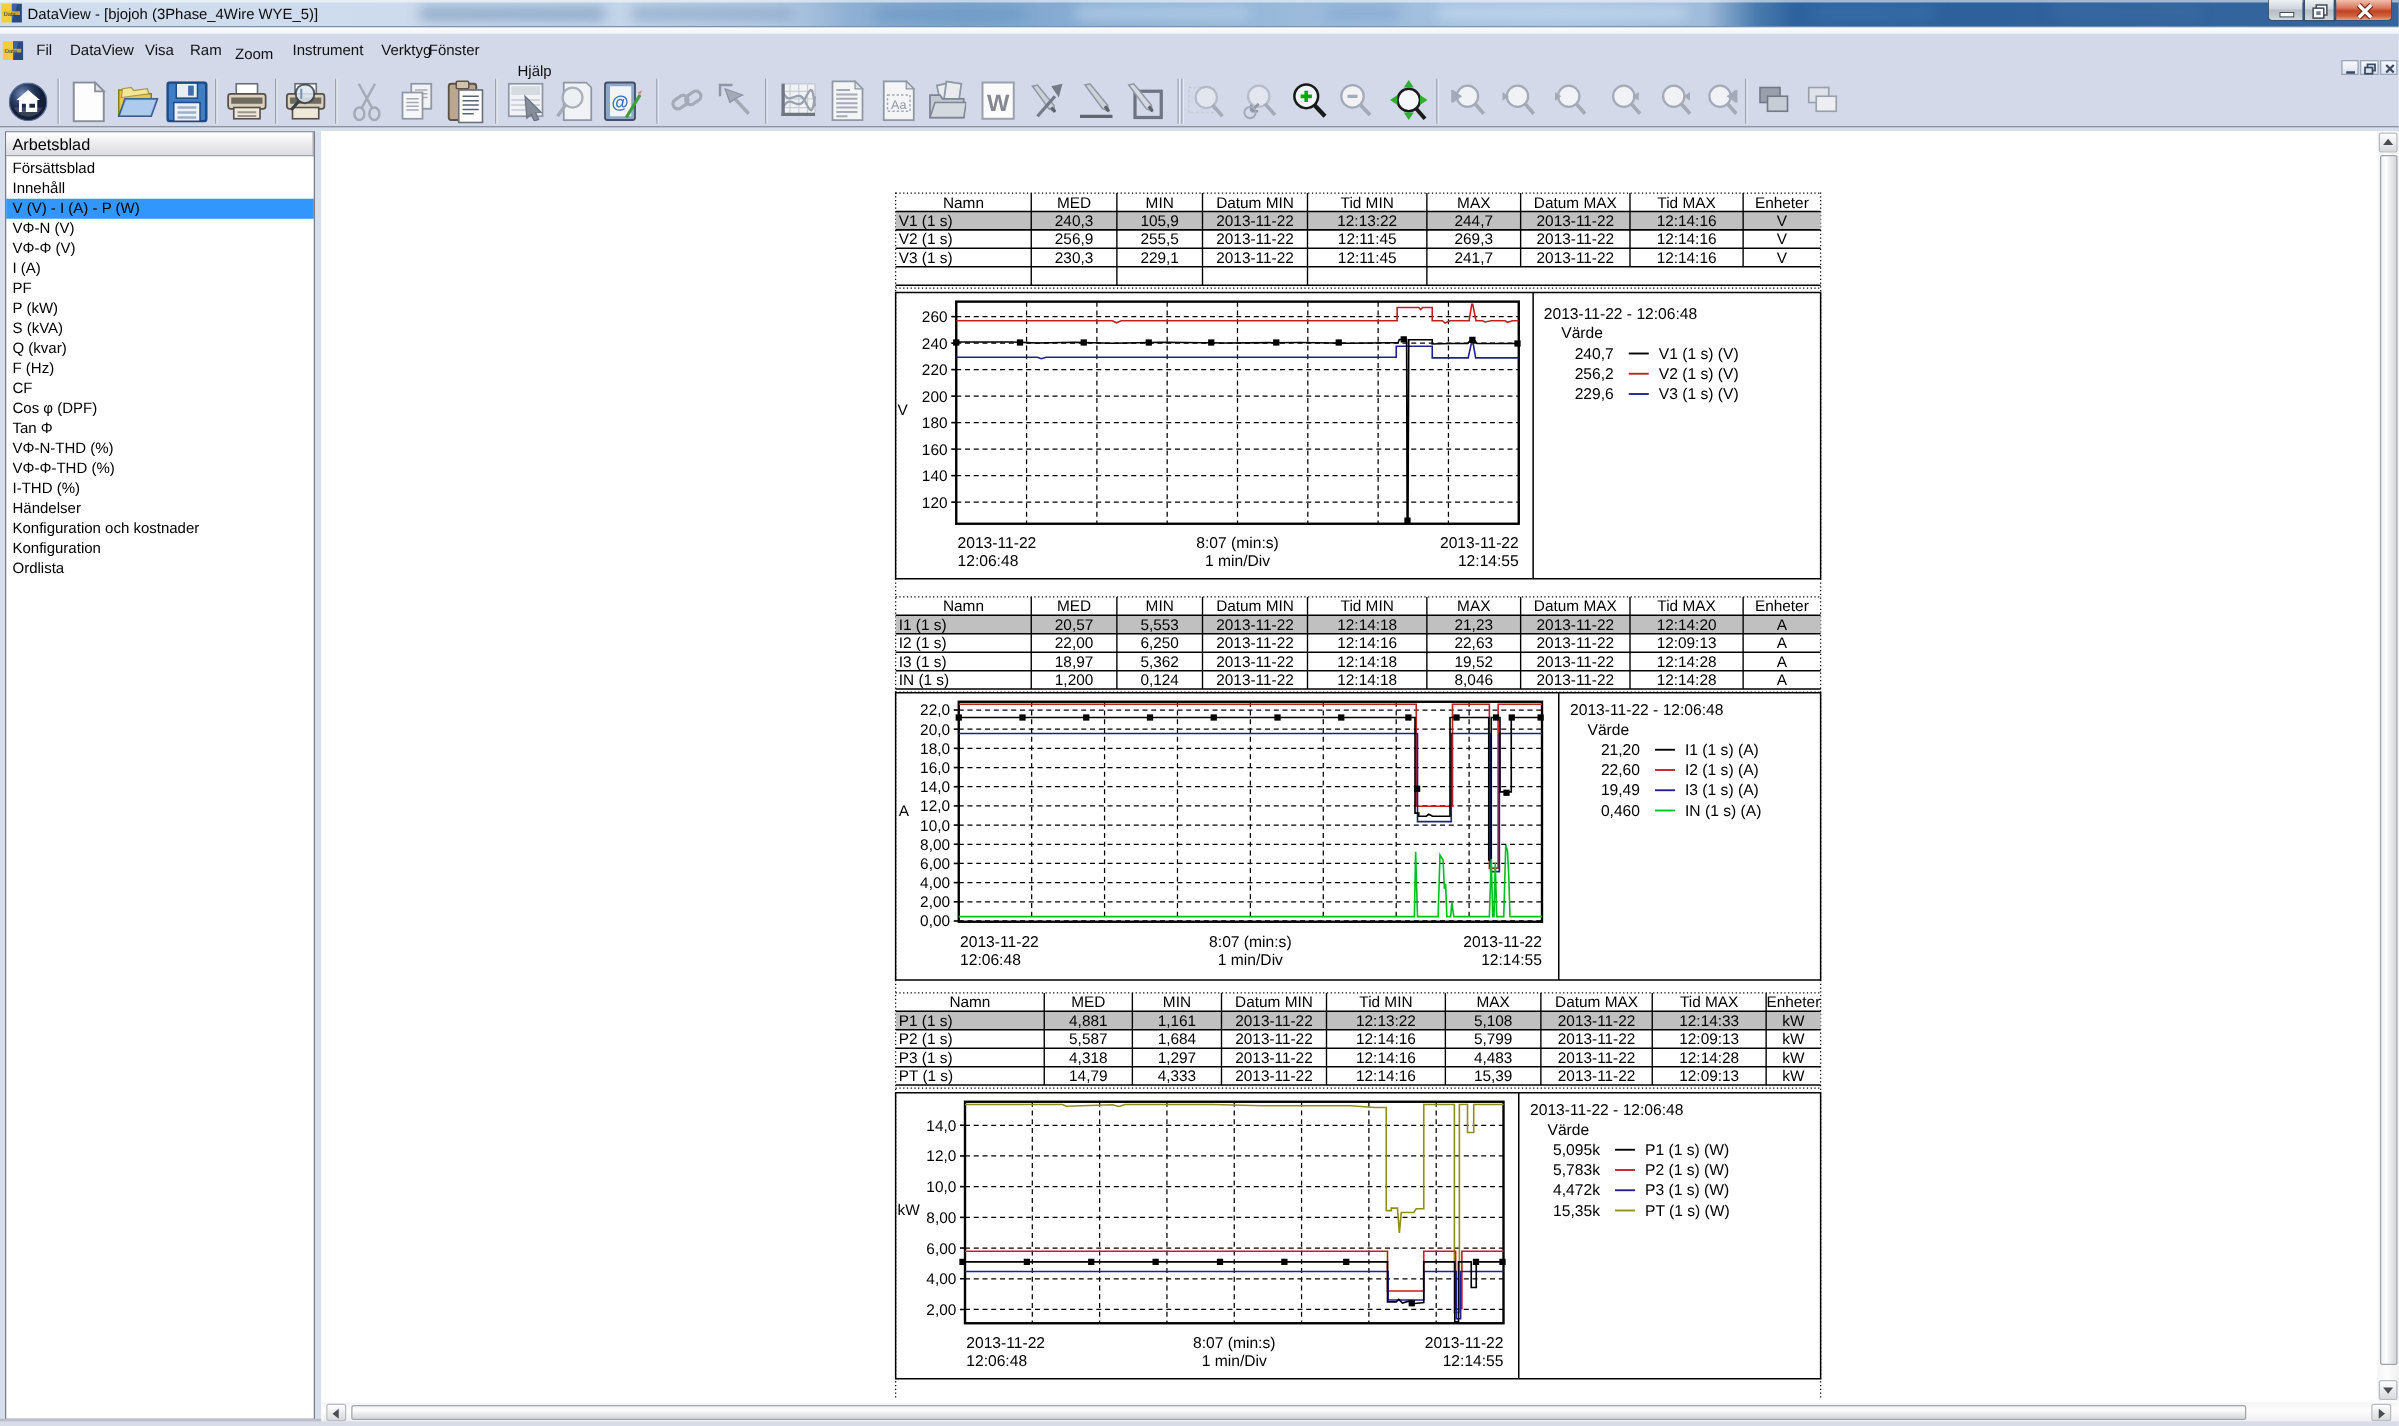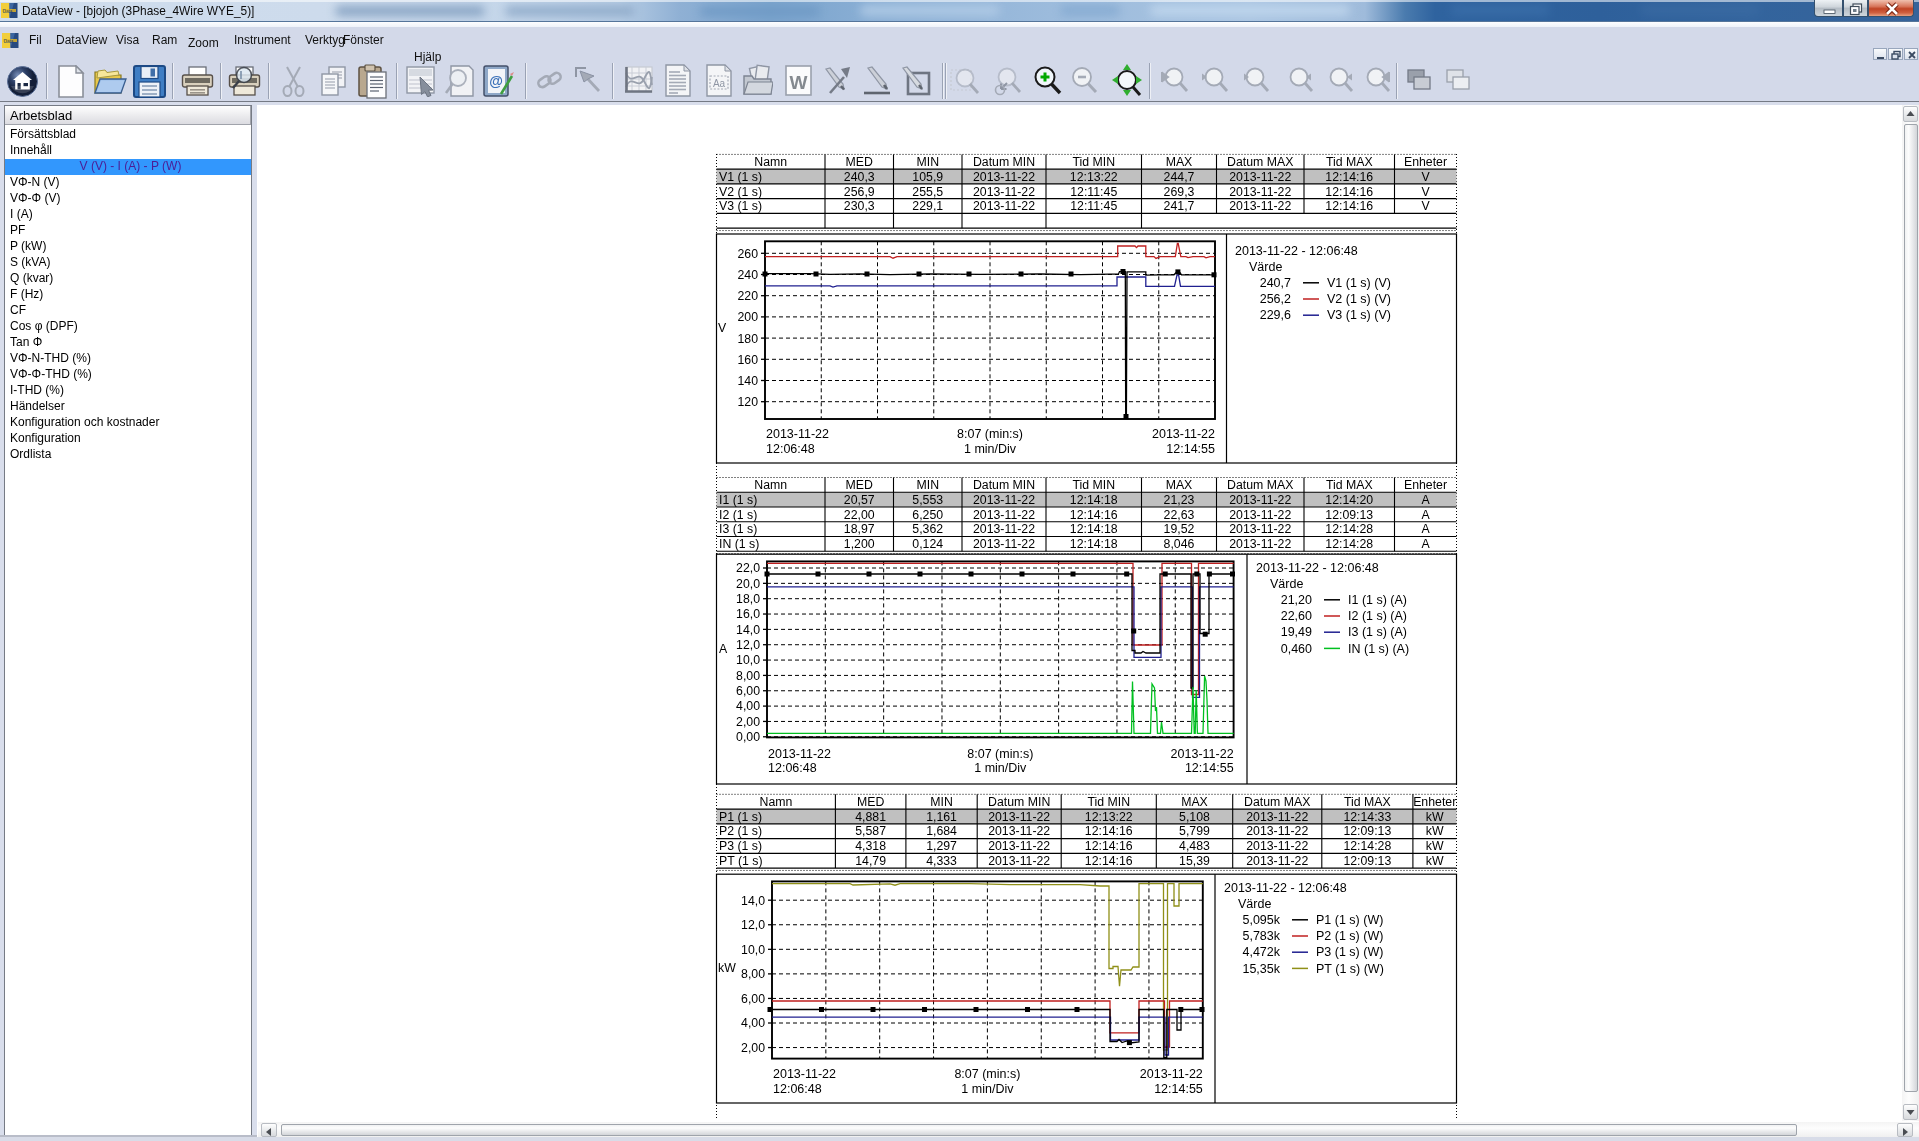--- a/index.html
+++ b/index.html
@@ -14,21 +14,21 @@
 #menuicon { position:absolute; left:2px; top:32px; }
 #menu span { font-size:12px; color:#111; }
 .tsep { position:absolute; top:63px; height:36px; width:1px; background:#9aa2b4; box-shadow:1px 0 0 #eef0f6; }
 #toolline { position:absolute; left:0; top:101px; width:1919px; height:1px; background:#757a85; }
 #substrip { position:absolute; left:0; top:102px; width:1919px; height:3px; background:#d9deec; }
 #sidebar { position:absolute; left:0; top:105px; width:257px; height:1036px; background:#d9deec; }
 #listbox { position:absolute; left:4px; top:0px; width:248px; height:1031px; background:#fff; border:1px solid #767b85; }
 #listhdr { position:absolute; left:0px; top:0px; width:246px; height:19px; background:linear-gradient(#ffffff,#e9e9ec 60%,#dcdce1); border-bottom:1px solid #a0a3ab; border-right:1px solid #a0a3ab; font-size:13px; color:#000; padding-left:5px; line-height:19px; }
 #list { position:absolute; left:0; top:21px; width:246px; }
 #list div { height:16px; line-height:15.5px; font-size:12px; color:#000; padding-left:5px; white-space:nowrap; }
-#list div.sel { background:#3297fd; color:#4c1d95;text-align:center; }
+#list div.sel { background:#3297fd; color:#000000; }
 #doc { position:absolute; left:257px; top:105px; width:1645px; height:1016px; background:#fff; }
 #vscroll { position:absolute; left:1902px; top:105px; width:17px; height:1016px; background:linear-gradient(90deg,#f4f4f4,#fdfdfd 40%,#f0f0f0); }
 .sbtn { position:absolute; background:linear-gradient(#fefefe,#e6e8ea 60%,#d8dadd); border:1px solid #b8bcc2; border-radius:2px; }
 #vthumb { position:absolute; left:1903.5px; top:124px; width:14px; height:968px; background:linear-gradient(90deg,#f0f1f2,#fdfdfd 30%,#dcdee1 85%,#d2d4d8); border:1px solid #9fa4ab; border-radius:2px; }
 #hscroll { position:absolute; left:258px; top:1122px; width:1661px; height:15px; background:linear-gradient(#f4f4f4,#fdfdfd 40%,#f0f0f0); }
 #hthumb { position:absolute; left:281px; top:1123.5px; width:1516px; height:12px; background:linear-gradient(#f0f1f2,#fdfdfd 30%,#dcdee1 85%,#d2d4d8); border:1px solid #9fa4ab; border-radius:2px; }
 #bottomstrip { position:absolute; left:0; top:1137px; width:1919px; height:4px; background:#d8dce8; }
 #panelbottom { position:absolute; left:0; top:1135px; width:257px; height:2px; background:#b9bdc9; }
 .wbtn { position:absolute; top:0; height:17px; border:1px solid #35516e; border-top:none; }
 .mdibtn { position:absolute; top:47.5px; width:14.5px; height:12.5px; background:linear-gradient(#f8fafc,#dde3ee); border:1px solid #98a6bc; }

